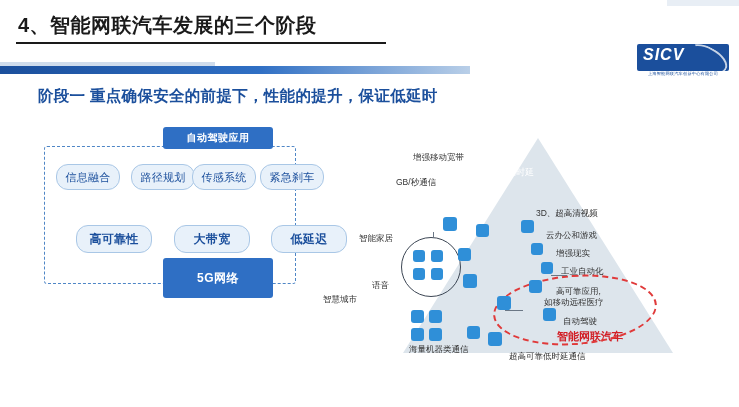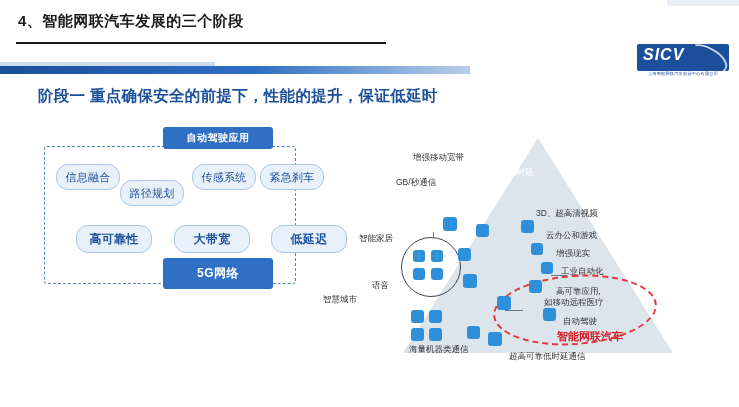--- a/index.html
+++ b/index.html
@@ -19,21 +19,21 @@
     left: 0; top: 0;
     width: 739px;
     height: 407px;
     background: #ffffff;
   }
   
   .title {
     position: absolute;
     left: 18px;
     top: 12px;
-    font-size: 15px;
+    font-size: 20px;
     font-weight: bold;
     color: #1a1a1a;
     letter-spacing: 0.5px;
   }
   .title-rule {
     position: absolute;
     left: 16px;
     top: 42px;
     width: 370px;
     height: 2px;
@@ -150,33 +150,33 @@
     border-radius: 12px;
     color: #1b4f9c;
     font-size: 11px;
     display: flex;
     align-items: center;
     justify-content: center;
     letter-spacing: 0.3px;
   }
   .chip-row1 { top: 164px; width: 62px; }
   .c1 { left: 56px; }
-  .c2 { left: 120px; margin-top: 16px; }
+  .c2 { left: 131px; }
   .c3 { left: 192px; }
   .c4 { left: 260px; }
   .chip-row2 { top: 225px; width: 74px; height: 26px; font-size: 12px; font-weight: bold;}
   .d1 { left: 76px; }
   .d2 { left: 174px; }
   .d3 { left: 271px; }
   .net-box {
     position: absolute;
     left: 163px;
     top: 258px;
     width: 110px;
-    height: 31px;
+    height: 40px;
     background: #2f6fc4;
     border-radius: 3px;
     color: #ffffff;
     font-size: 12px;
     font-weight: bold;
     display: flex;
     align-items: center;
     justify-content: center;
     letter-spacing: 0.5px;
   }

